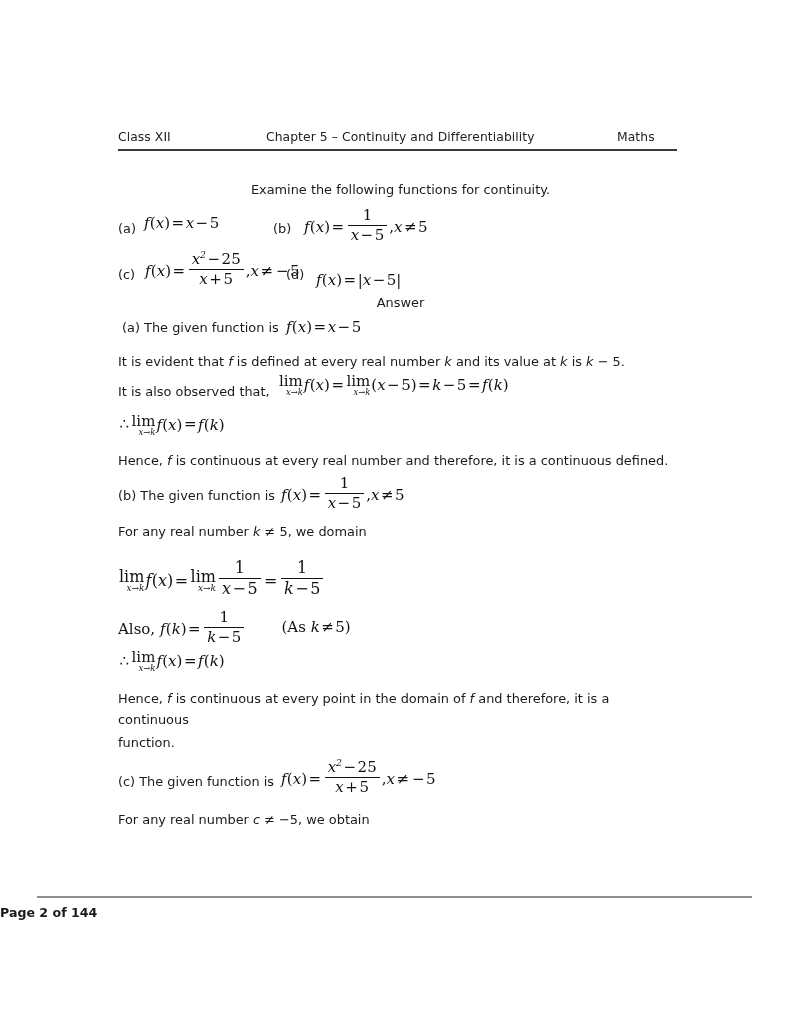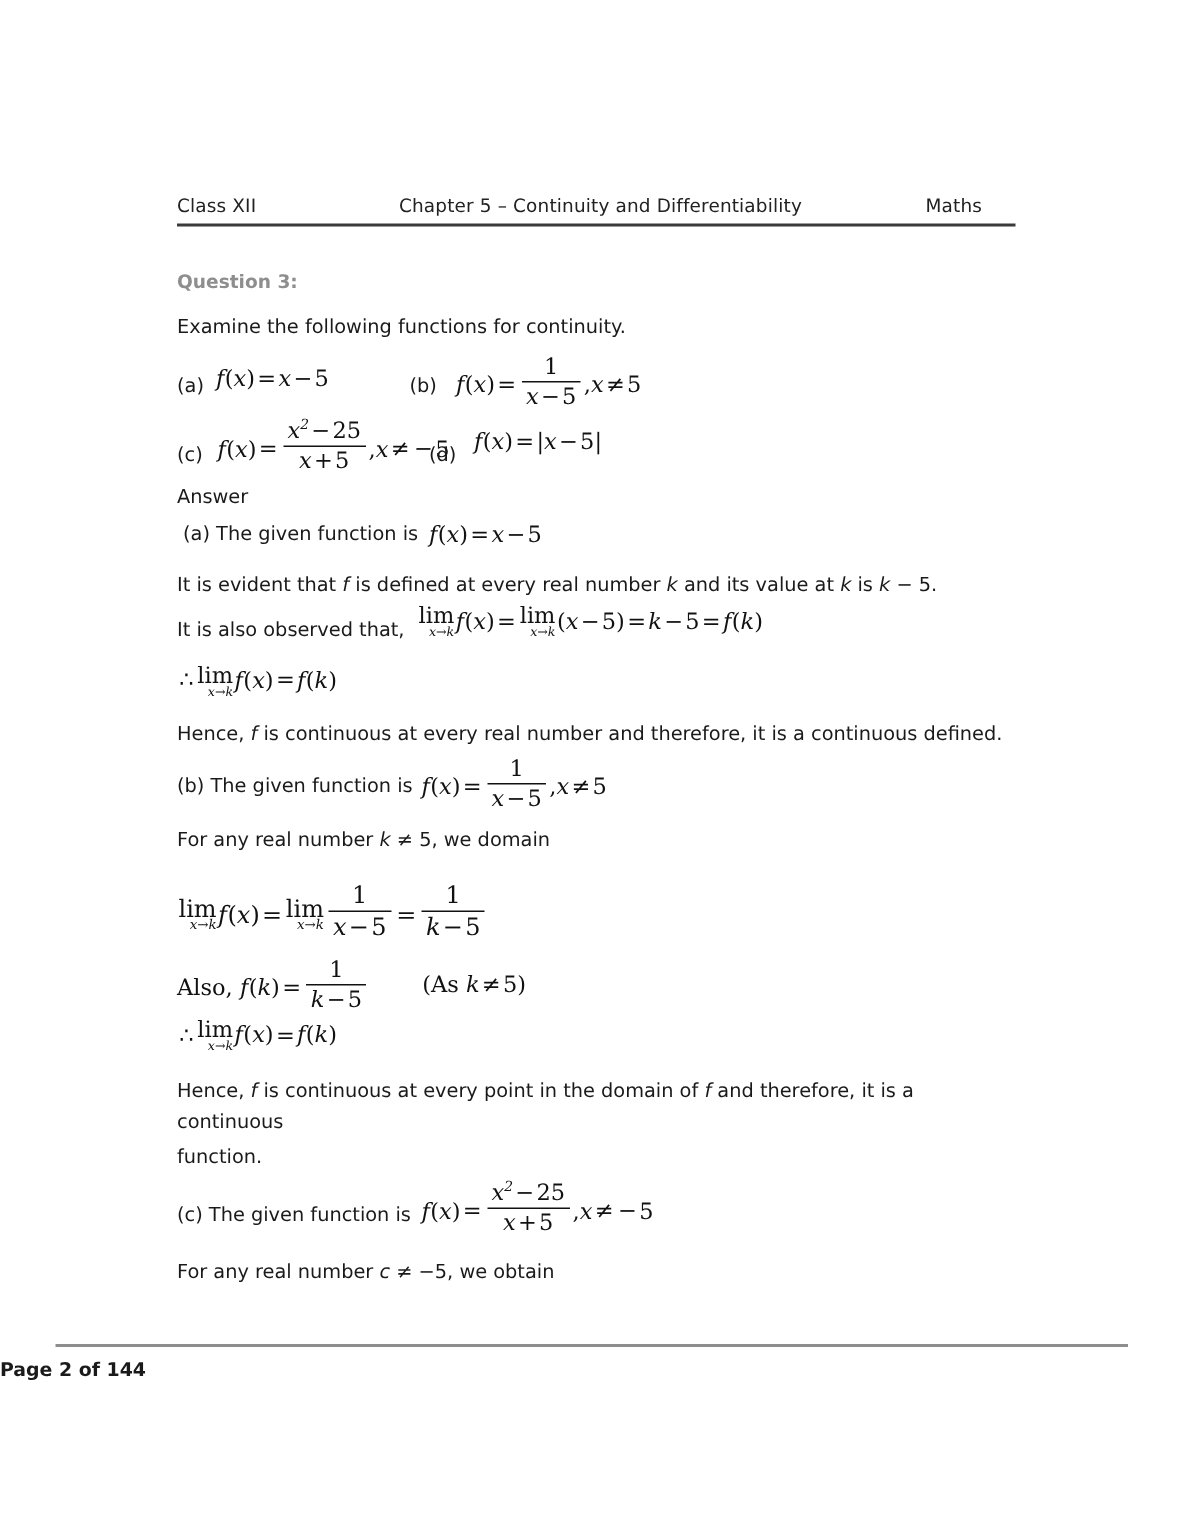--- a/index.html
+++ b/index.html
@@ -79,21 +79,21 @@
     font-weight: bold;
     color: #8e8e8e;
     margin: 0 0 14px 0;
   }
   p.txt {
     font-size: 12.9px;
     line-height: 1.62;
     margin: 0 0 11px 0;
     color: #1a1a1a;
   }
-  p.tight { margin-bottom: 4px; }
+  p.tight { margin-bottom: 4px; text-align: center; }
   .ital { font-style: italic; }
 
   
   .math {
     font-family: "DejaVu Serif", "Liberation Serif", serif;
     font-style: italic;
     color: #111;
     white-space: nowrap;
     display: inline-block;
     vertical-align: middle;
@@ -167,42 +167,41 @@
 
   <div class="runhead">
     <span class="rh-left">Class XII</span>
     <span class="rh-center">Chapter 5 – Continuity and Differentiability</span>
     <span class="rh-right">Maths</span>
   </div>
   <div class="rule-top"></div>
 
   <div class="content">
 
-    <div class="qhead">Question 3:</div>
 
     <p class="txt tight">Examine the following functions for continuity.</p>
 
     <div class="itemrow" style="height:38px;">
       <span class="itemlbl" style="left:0; top:16px;">(a)</span>
       <span class="math mfloat" style="left:26px; top:9px; font-size:15px;">
         <span class="fn">f</span><span class="paren">(</span>x<span class="paren">)</span><span class="op">=</span>x<span class="op">−</span><span class="up">5</span>
       </span>
       <span class="itemlbl" style="left:155px; top:16px;">(b)</span>
       <span class="math mfloat" style="left:186px; top:2px; font-size:15px;">
         <span class="fn">f</span><span class="paren">(</span>x<span class="paren">)</span><span class="op">=</span><span class="frac"><span class="num up">1</span><span class="den">x<span class="op">−</span><span class="up">5</span></span></span><span class="up">,</span>x<span class="op">≠</span><span class="up">5</span>
       </span>
     </div>
 
     <div class="itemrow" style="height:40px; margin-bottom:6px;">
       <span class="itemlbl" style="left:0; top:20px;">(c)</span>
       <span class="math mfloat" style="left:27px; top:3px; font-size:15px;">
         <span class="fn">f</span><span class="paren">(</span>x<span class="paren">)</span><span class="op">=</span><span class="frac"><span class="num">x<sup class="ex">2</sup><span class="op">−</span><span class="up">25</span></span><span class="den">x<span class="op">+</span><span class="up">5</span></span></span><span class="up">,</span>x<span class="op">≠</span><span class="op">−</span><span class="up">5</span>
       </span>
       <span class="itemlbl" style="left:168px; top:20px;">(d)</span>
-      <span class="math mfloat" style="left:198px; top:9px; font-size:15px;">
+      <span class="math mfloat" style="left:198px; top:24px; font-size:15px;">
         <span class="fn">f</span><span class="paren">(</span>x<span class="paren">)</span><span class="op">=</span><span class="abs">|</span>x<span class="op">−</span><span class="up">5</span><span class="abs">|</span>
       </span>
     </div>
 
     <p class="txt tight">Answer</p>
 
     <div class="row" style="height:26px; margin-bottom:8px;">
       <span class="lead" style="margin-left:4px;">(a) The given function is</span>
       <span class="math mfloat" style="left:168px; top:-3px; font-size:15px;">
         <span class="fn">f</span><span class="paren">(</span>x<span class="paren">)</span><span class="op">=</span>x<span class="op">−</span><span class="up">5</span>

